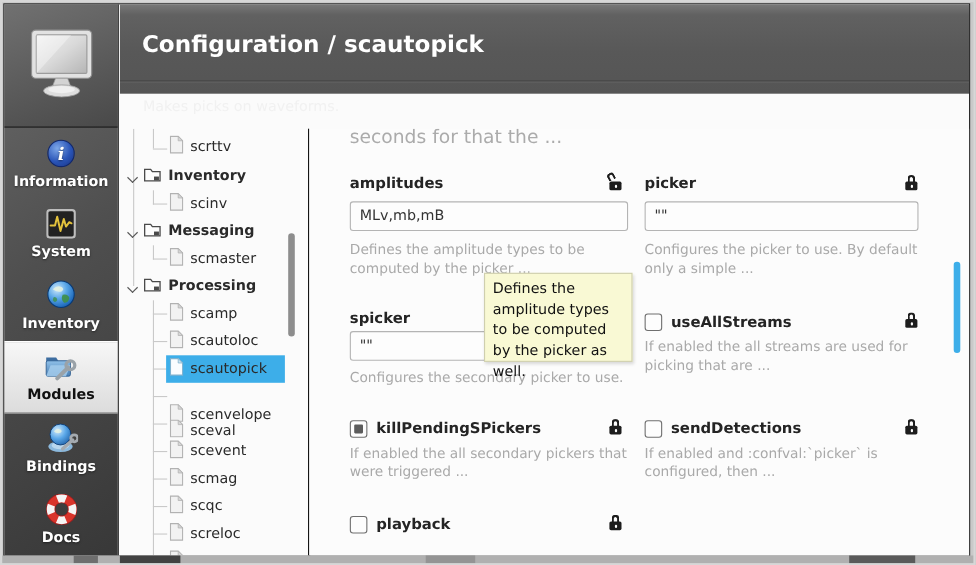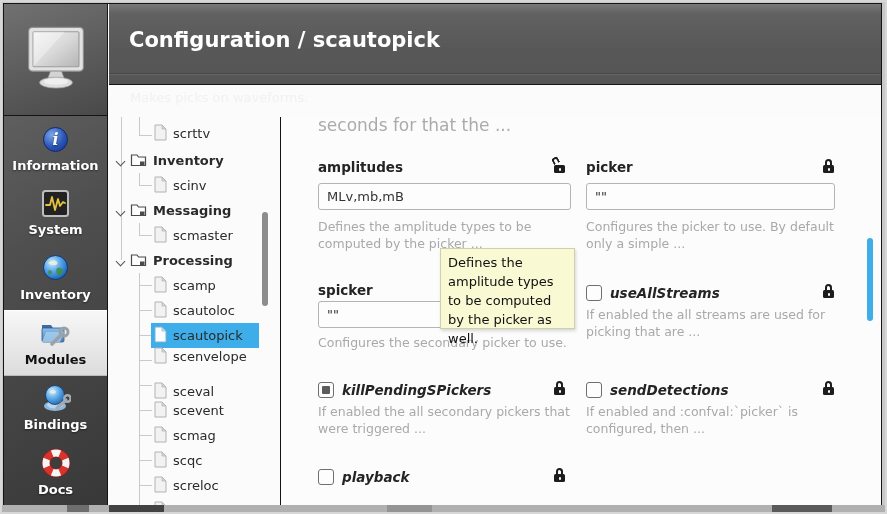--- a/index.html
+++ b/index.html
@@ -80,21 +80,21 @@
                    border-radius:4px 4px 0 0; }
   .lock.open .shackle { left:-1px; top:-2px; transform:rotate(-28deg); }
   .lock .keyhole { position:absolute; bottom:2.5px; left:5.5px; width:2px; height:3px;
                    background:#fcfcfc; border-radius:1px; }
 
   .cbrow { position:absolute; display:flex; align-items:center; gap:8px; height:17px; }
   .checkbox { width:16px; height:16px; border:1px solid #6f6f6f; border-radius:3px;
               background:#fdfdfd; position:relative; flex:none; cursor:pointer; }
   .checkbox[data-state="partial"]::after { content:""; position:absolute; left:3px; top:3px;
               right:3px; bottom:3px; background:#5c5c5c; border-radius:1px; }
-  .cblabel { font-size:13.5px; font-weight:bold; color:#242424;font-style:italic; }
+  .cblabel { font-size:13.5px; font-weight:bold; color:#242424; }
 
   .tooltip { position:absolute; left:158px; top:131px; width:135px; height:81px;
              background:#f9f9d4; border:1px solid #cfcfae; padding:4px 7px;
              font-size:13px; line-height:19px; color:#111; z-index:5;
              box-shadow:1px 2px 3px rgba(0,0,0,.15); }
 
   .main-thumb { position:absolute; right:8px; top:121px; width:6px; height:83px;
                 background:#3daee9; border-radius:3px; }
 
   
@@ -342,21 +342,21 @@
         <span class="tspacer"></span>
         <span class="ticon">
           <svg width="14" height="17" viewBox="0 0 14 17">
               <path d="M2 1 h7 l4 4 v11 h-11 z" fill="#fafdff" stroke="#7fb2cf"></path>
               <path d="M9 1 l4 4 h-4 z" fill="#cfe4f0" stroke="#7fb2cf" stroke-width="0.7"></path>
             </svg>
         </span>
         <span class="lbl">scautopick</span>
       </div>
 
-      <div class="trow" style="top:227px;">
+      <div class="trow" style="top:248px;">
         <span class="tspacer"></span>
         <span class="ticon">
           <svg width="14" height="17" viewBox="0 0 14 17">
               <path d="M2 1 h7 l4 4 v11 h-11 z" fill="#f2f2f2" stroke="#b2b2b2"></path>
               <path d="M9 1 l4 4 h-4 z" fill="#d6d6d6" stroke="#b2b2b2" stroke-width="0.7"></path>
             </svg>
         </span>
         <span class="lbl">scenvelope</span>
       </div>
 

